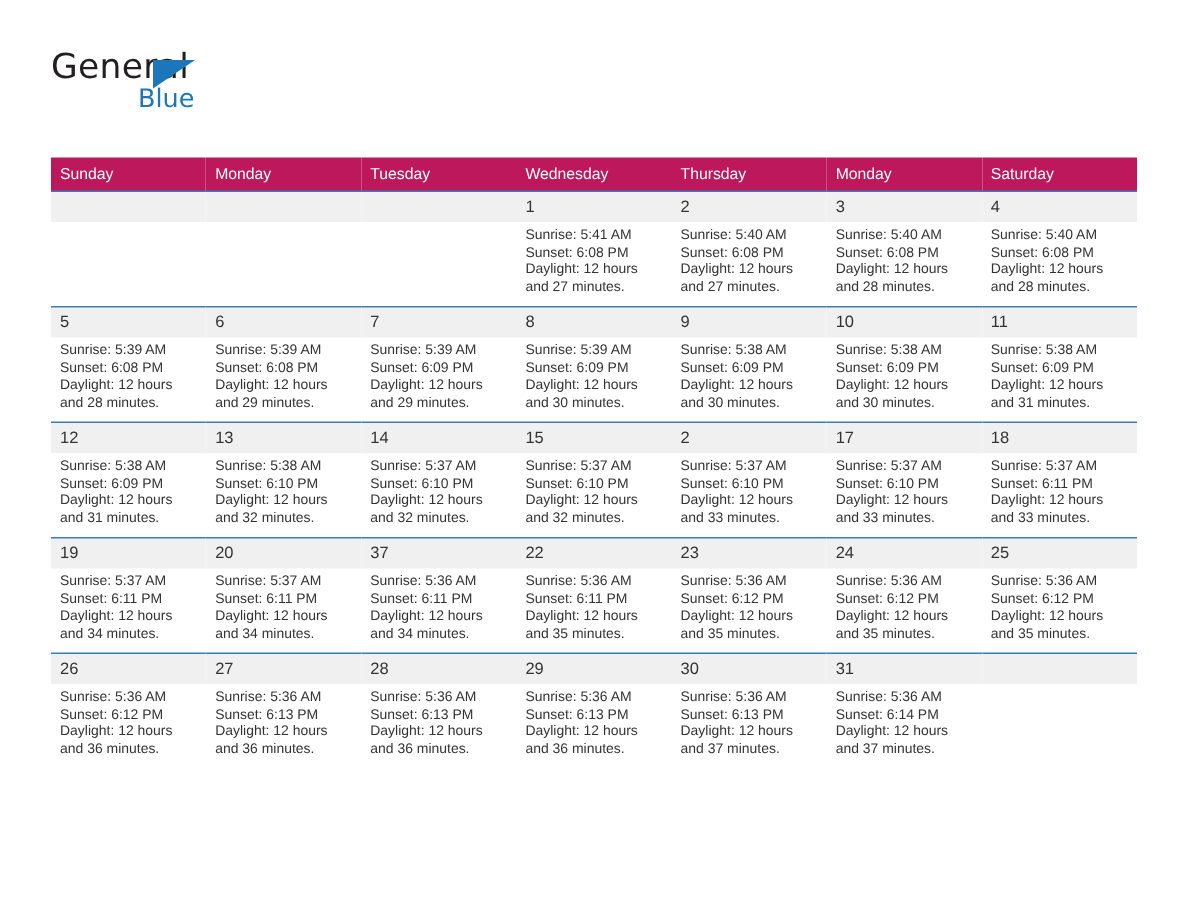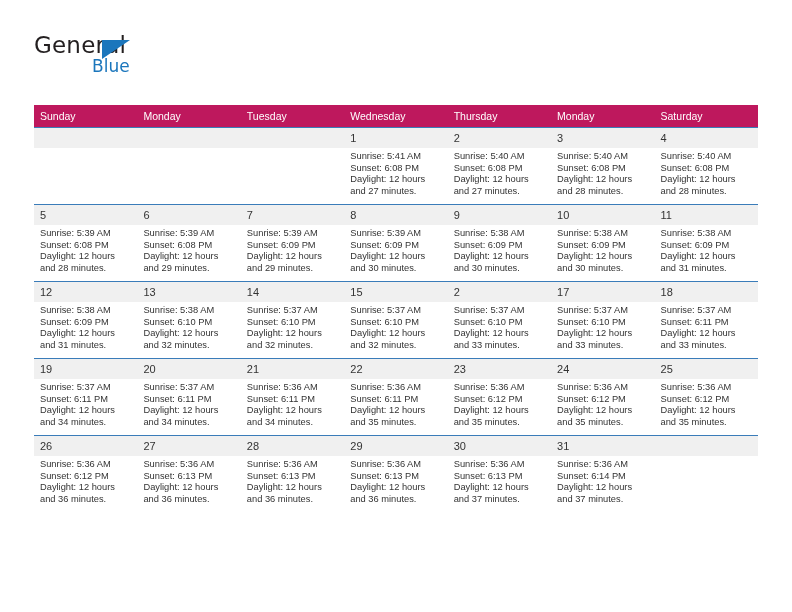--- a/index.html
+++ b/index.html
@@ -355,21 +355,21 @@
           <td>
             <div class="daynum">20</div>
             <div class="details">
               <div>Sunrise: 5:37 AM</div>
               <div>Sunset: 6:11 PM</div>
               <div>Daylight: 12 hours</div>
               <div>and 34 minutes.</div>
             </div>
           </td>
           <td>
-            <div class="daynum">21</div>
+            <div class="daynum">37</div>
             <div class="details">
               <div>Sunrise: 5:36 AM</div>
               <div>Sunset: 6:11 PM</div>
               <div>Daylight: 12 hours</div>
               <div>and 34 minutes.</div>
             </div>
           </td>
           <td>
             <div class="daynum">22</div>
             <div class="details">

